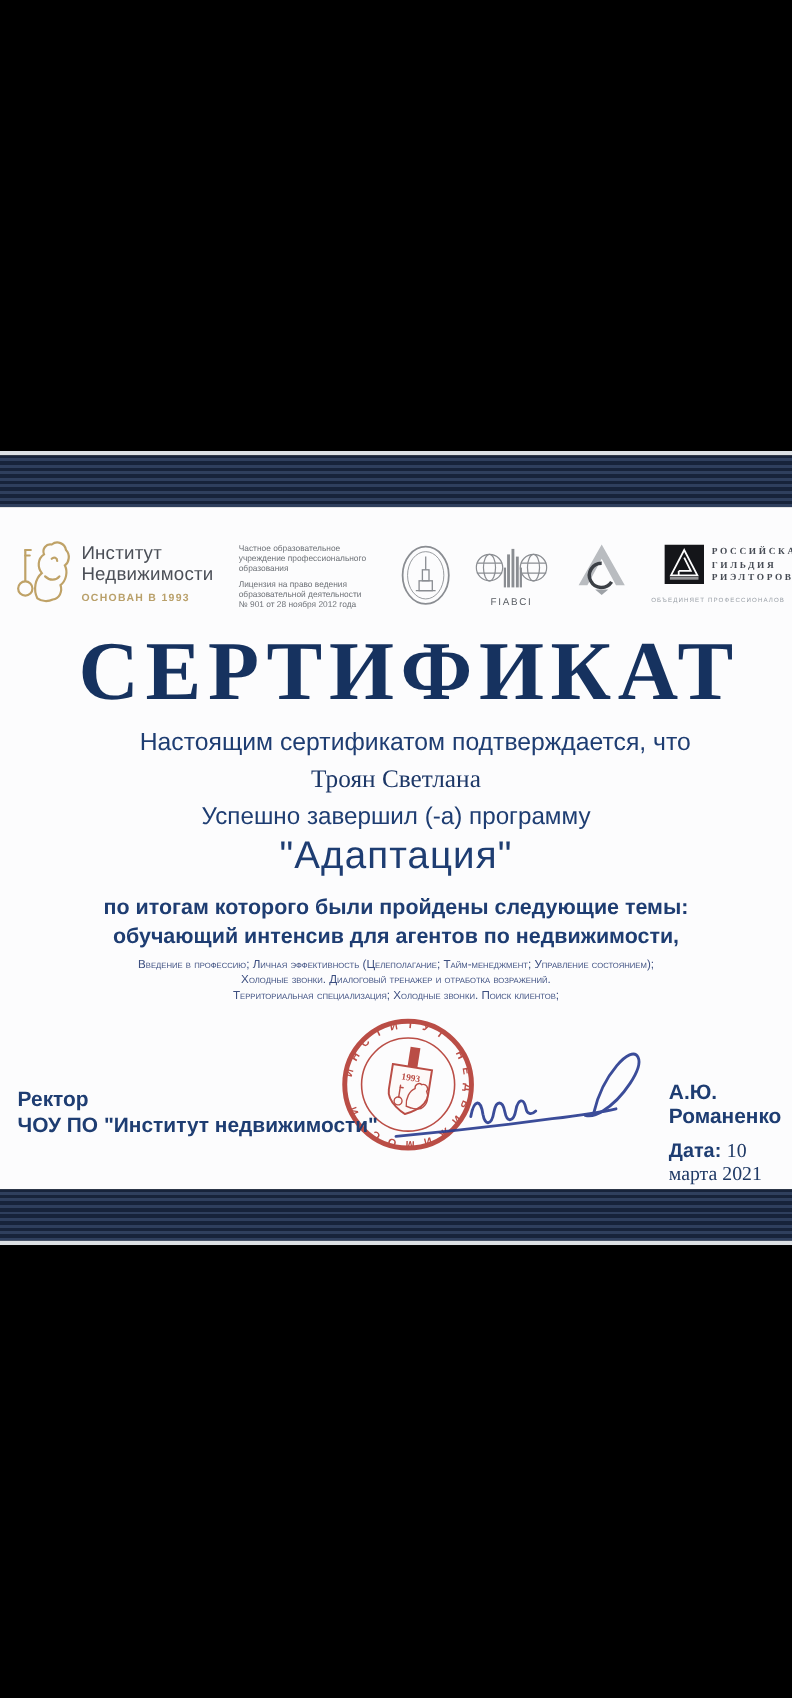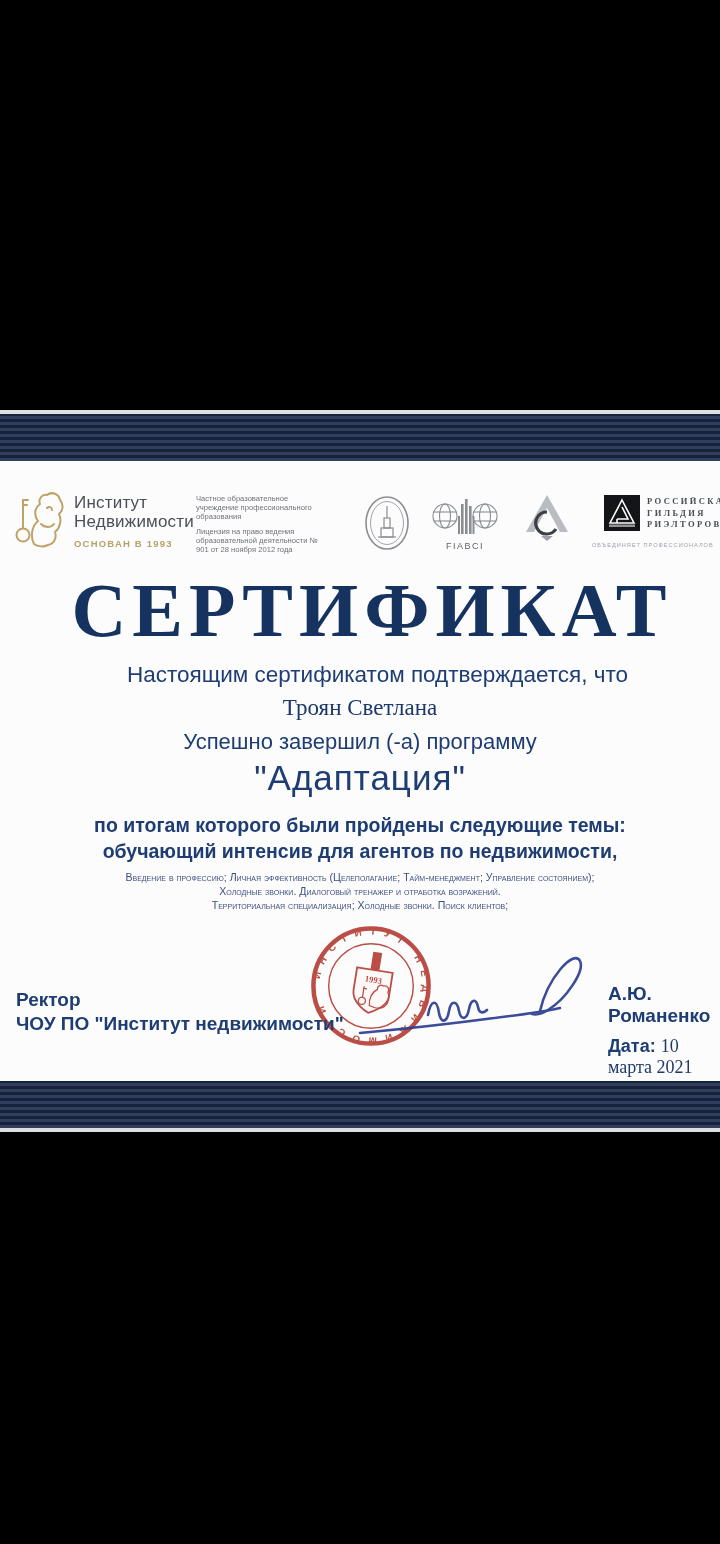--- a/index.html
+++ b/index.html
@@ -16,21 +16,21 @@
     background:repeating-linear-gradient(0deg,#2f3f5d 0px,#2f3f5d 2.6px,#17233a 2.6px,#17233a 6px);
   }
   .certificate{
     position:relative;height:620px;background:#fcfcfd;color:#1e3d72;
   }
   
   .logos{display:flex;align-items:flex-start;padding:27px 12px 0 14px;}
   .org-name{margin-left:8px;padding-top:5px;}
   .org-name .nm{font-size:17px;line-height:19px;font-weight:500;color:#4b4f57;letter-spacing:.2px;}
   .org-name .founded{margin-top:7px;font-size:9.5px;letter-spacing:1.2px;color:#b9a06a;font-weight:600;}
-  .license{margin-left:2px;width:136px;padding-top:6px;color:#6d7177;}
+  .license{margin-left:23px;width:136px;padding-top:6px;color:#6d7177;}
   .license p{margin:0 0 5px 0;font-size:7.6px;line-height:9.2px;}
   .logo-gap{flex:1;}
   .fiabci-block{text-align:center;margin-left:22px;padding-top:8px;}
   .fiabci-label{font-size:9px;letter-spacing:1.5px;color:#5c6066;margin-top:1px;}
   .oval-wrap{margin-left:26px;padding-top:6px;}
   .ac-wrap{margin-left:24px;padding-top:4px;}
   .rgr{margin-left:20px;padding-top:7px;width:116px;}
   .rgr-top{display:flex;align-items:flex-start;padding-left:12px;}
   .rgr-text{margin-left:7px;padding-top:1px;font-family:"Liberation Serif",serif;}
   .rgr-text div{font-size:8.5px;font-weight:700;letter-spacing:2.4px;line-height:11.5px;color:#474c55;}

